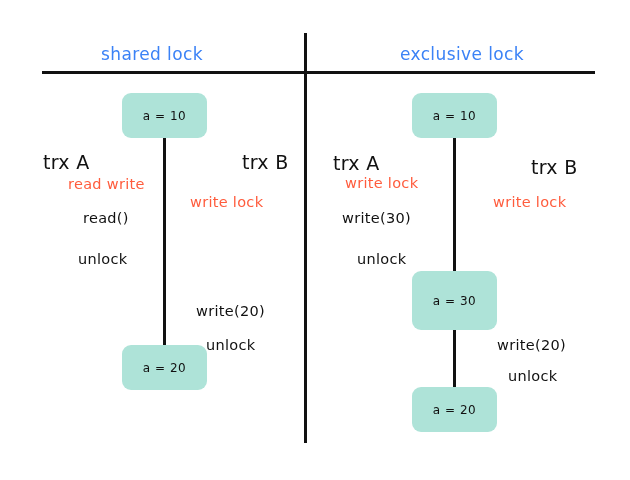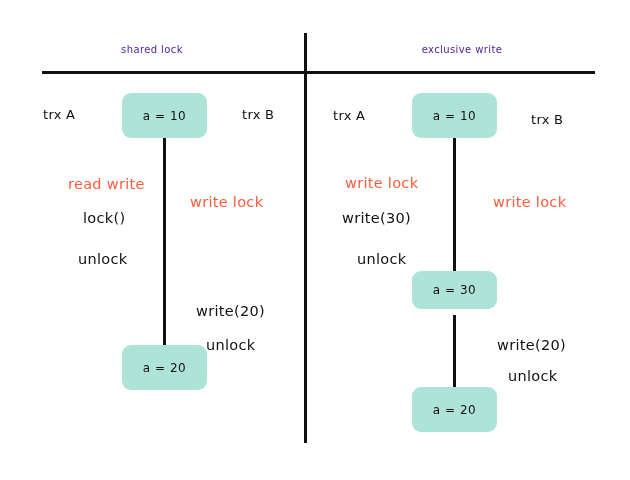--- a/index.html
+++ b/index.html
@@ -31,22 +31,22 @@
     top: 33px;
     width: 3px;
     height: 410px;
     background: #111111;
   }
 
   
   .panel-title {
     position: absolute;
     top: 44px;
-    font-size: 10px;
-    color: #4c1d95;
+    font-size: 17px;
+    color: #3b82f6;
     letter-spacing: 0.4px;
     white-space: nowrap;
   }
   .panel-title.left  { left: 0;   width: 304px; text-align: center; }
   .panel-title.right { left: 307px; width: 310px; text-align: center; }
 
   
   .timeline {
     position: absolute;
     width: 3px;
@@ -73,24 +73,25 @@
     font-size: 14.5px;
     letter-spacing: 0.3px;
     white-space: nowrap;
     color: #111111;
   }
   .step.lock { color: #ff5c3d; }
 
   
   .actor {
     position: absolute;
-    font-size: 13px;
+    font-size: 19px;
     letter-spacing: 0.3px;
     white-space: nowrap;
     color: #111111;
+    margin-top: 44px;
   }
 </style>
 </head>
 <body>
 
 <div id="canvas">
 
   <div class="hrule"></div>
   <div class="vrule"></div>
 
@@ -100,39 +101,39 @@
 
   <div class="actor" style="left:242px; top:107px;">trx B</div>
 
   <div class="timeline" style="left:163px; top:138px; height:208px;"></div>
 
   <div class="vbox" style="left:122px; top:93px; width:85px; height:45px;">a = 10</div>
 
   <div class="vbox" style="left:122px; top:345px; width:85px; height:45px;">a = 20</div>
 
   <div class="step lock" style="left:68px; top:176px;">read write</div>
-  <div class="step" style="left:83px; top:210px;">lock()</div>
+  <div class="step" style="left:83px; top:210px;">read()</div>
   <div class="step" style="left:78px; top:251px;">unlock</div>
 
   <div class="step lock" style="left:190px; top:194px;">write lock</div>
   <div class="step" style="left:196px; top:303px;">write(20)</div>
   <div class="step" style="left:206px; top:337px;">unlock</div>
 
-  <div class="panel-title right">exclusive write</div>
+  <div class="panel-title right">exclusive lock</div>
 
   <div class="actor" style="left:333px; top:108px;">trx A</div>
 
   <div class="actor" style="left:531px; top:112px;">trx B</div>
 
   <div class="timeline" style="left:453px; top:138px; height:135px;"></div>
   <div class="timeline" style="left:453px; top:315px; height:73px;"></div>
 
   <div class="vbox" style="left:412px; top:93px; width:85px; height:45px;">a = 10</div>
 
-  <div class="vbox" style="left:412px; top:271px; width:85px; height:38px;">a = 30</div>
+  <div class="vbox" style="left:412px; top:271px; width:85px; height:59px;">a = 30</div>
 
   <div class="vbox" style="left:412px; top:387px; width:85px; height:45px;">a = 20</div>
 
   <div class="step lock" style="left:345px; top:175px;">write lock</div>
   <div class="step" style="left:342px; top:210px;text-align:right;">write(30)</div>
   <div class="step" style="left:357px; top:251px;">unlock</div>
 
   <div class="step lock" style="left:493px; top:194px;">write lock</div>
   <div class="step" style="left:497px; top:337px;">write(20)</div>
   <div class="step" style="left:508px; top:368px;">unlock</div>

